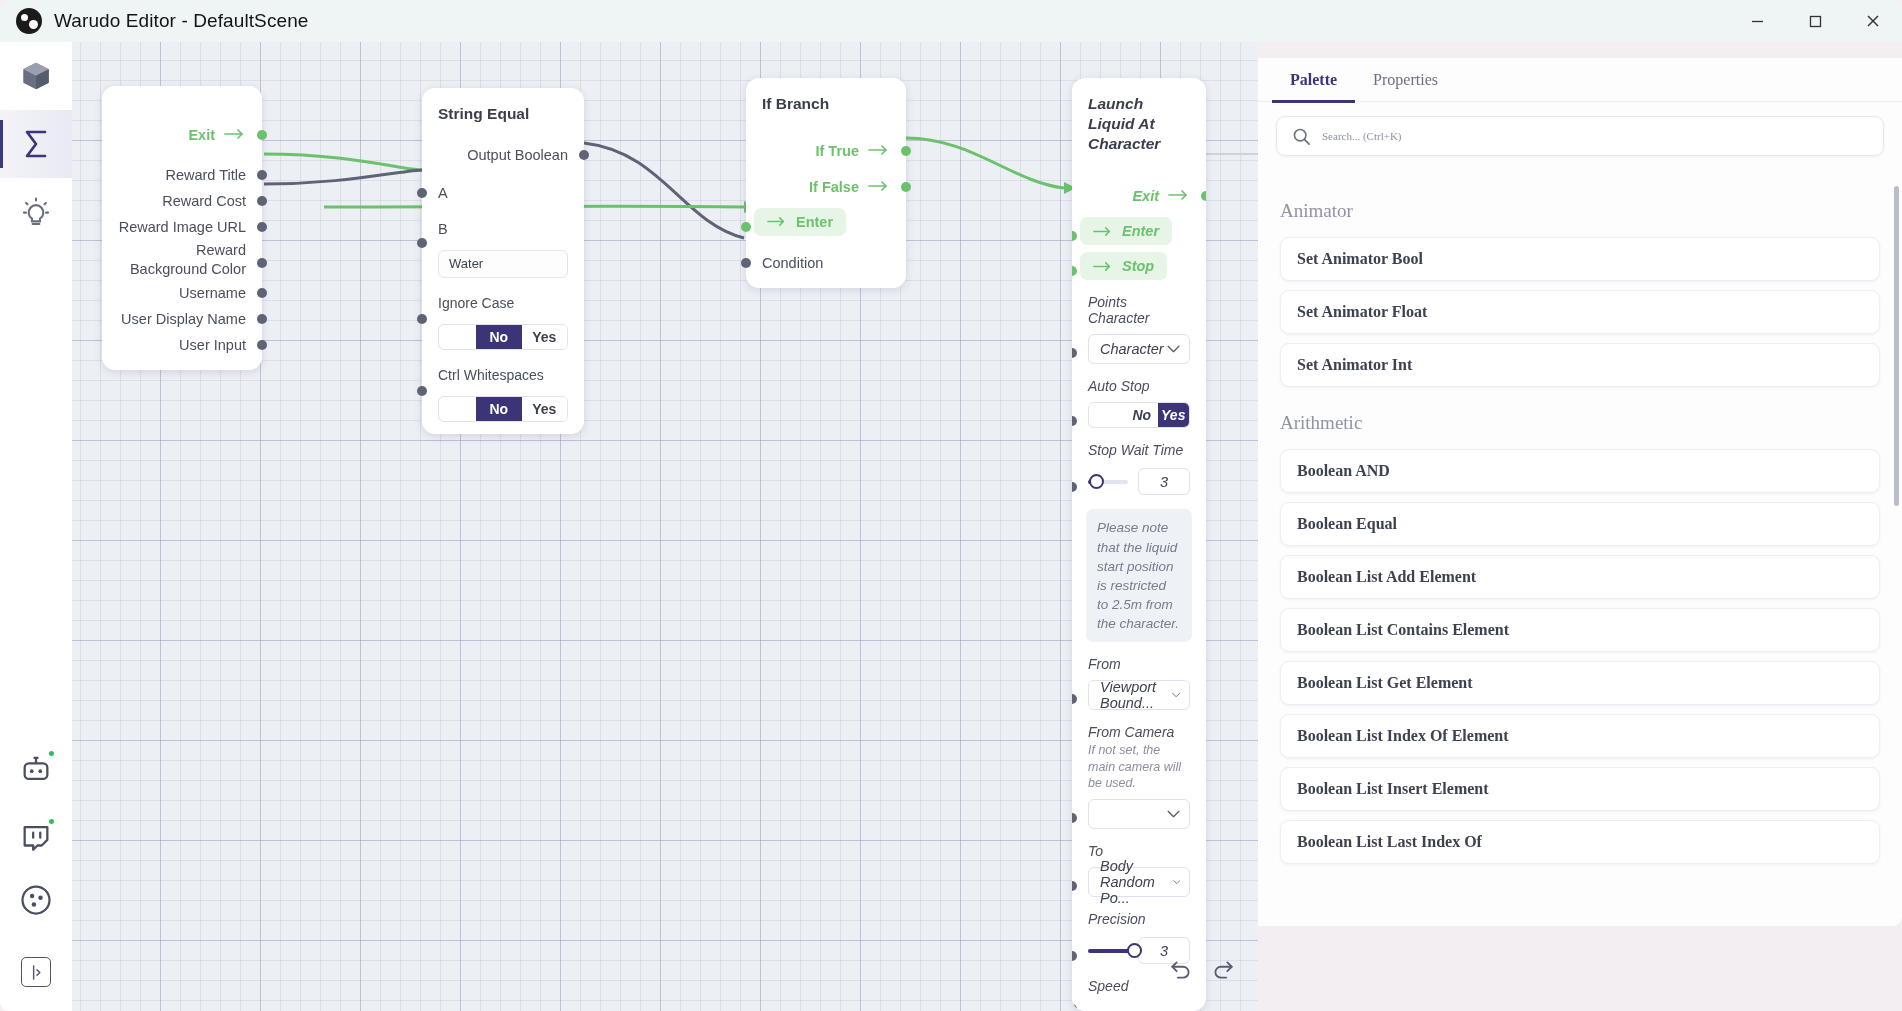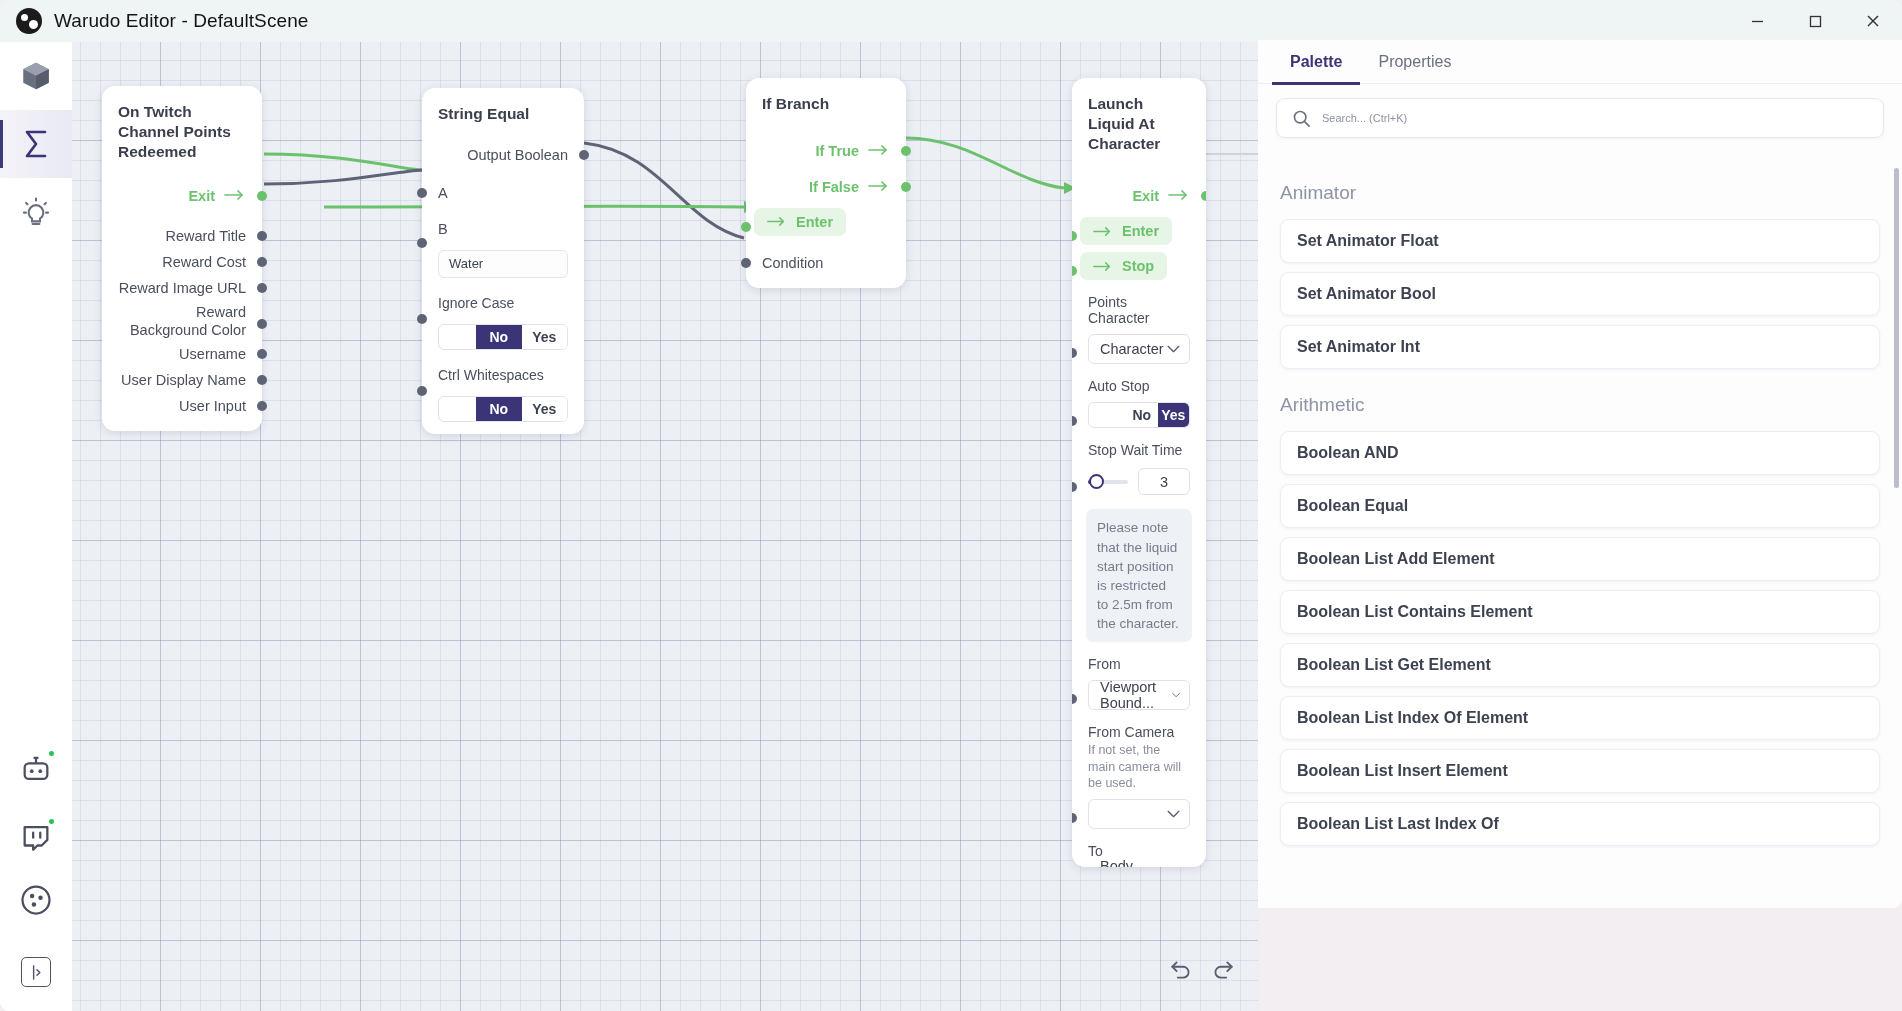--- a/index.html
+++ b/index.html
@@ -152,22 +152,22 @@
     display: flex; align-items: center; justify-content: center;
     font-size: 14.5px; color: #3d4250; background: #fff;
   }
 
   
   .hist { position: absolute; right: 20px; bottom: 26px; display: flex; gap: 12px; }
   .hist div { width: 30px; height: 30px; display: flex; align-items: center; justify-content: center; color: #5a5f70; }
 
   
   .panel {
-    position: absolute; left: 1258px; top: 40px; width: 644px; height: 868px;
-    background: #fdfdfe; border-bottom-right-radius: 9px;
+    position: absolute; left: 1258px; top: 58px; width: 644px; height: 868px;
+    background: #fdfdfe; border-bottom-right-radius: 9px; font-family: Liberation Serif, serif;
   }
   .tabs { display: flex; height: 44px; padding: 0 14px; border-bottom: 1px solid #eceef3; }
   .tab {
     display: flex; align-items: center; padding: 0 18px; font-size: 16px;
     color: #6b7080; height: 44px; position: relative;
   }
   .tab.active { color: #3b3577; font-weight: bold; }
   .tab.active::after {
     content: ""; position: absolute; left: 0; right: 0; bottom: -1px; height: 3px; background: #3b3577;
   }
@@ -286,21 +286,20 @@
       <path d="M252,165 C420,165 560,163 672,165" stroke="#6cc26c" stroke-width="3" fill="none"></path>
       <polygon points="672,159 684,165 672,171" fill="#6cc26c"></polygon>
 
       <path d="M834,96 C900,96 940,140 992,146" stroke="#6cc26c" stroke-width="3" fill="none"></path>
       <polygon points="992,140 1004,146 992,152" fill="#6cc26c"></polygon>
 
       <path d="M1132,112 L1186,112" stroke="#cfd3de" stroke-width="2" fill="none"></path>
     </svg>
 
     <div class="node" style="left:30px; top:44px; width:160px;">
-      <div class="node-title">On Twitch Channel Points Redeemed</div>
       <div style="height:22px"></div>
       <div class="row right">
         <span class="lbl green">Exit</span>
         <span class="arrow-g">
           <svg width="22" height="12" viewBox="0 0 22 12" fill="none" stroke="#6cc26c" stroke-width="1.7" stroke-linecap="round" stroke-linejoin="round">
               <line x1="1" y1="6" x2="18" y2="6"></line>
               <path d="M14 2l4 4-4 4"></path>
             </svg>
         </span>
         <span class="port right green"></span>
@@ -401,21 +400,21 @@
             </svg>
           <span>Enter</span>
         </div>
       </div>
       <div class="row" style="margin-top:14px">
         <span class="port left"></span>
         <span class="lbl">Condition</span>
       </div>
     </div>
 
-    <div class="node" style="left:1000px; top:36px; width:134px; padding-bottom:0; overflow:hidden; height:789px;">
+    <div class="node" style="left:1000px; top:36px; width:134px; padding-bottom:0; overflow:hidden; height:933px;font-style:italic;">
       <div class="node-title">Launch Liquid At Character</div>
       <div style="height:30px"></div>
       <div class="row right">
         <span class="lbl green">Exit</span>
         <span class="arrow-g">
           <svg width="22" height="12" viewBox="0 0 22 12" fill="none" stroke="#6cc26c" stroke-width="1.7" stroke-linecap="round" stroke-linejoin="round">
               <line x1="1" y1="6" x2="18" y2="6"></line>
               <path d="M14 2l4 4-4 4"></path>
             </svg>
         </span>
@@ -553,22 +552,22 @@
     <div class="search">
       <svg width="19" height="19" viewBox="0 0 20 20" fill="none" stroke="#6b7080" stroke-width="1.7" stroke-linecap="round">
         <circle cx="8.6" cy="8.6" r="6"></circle>
           <line x1="13" y1="13" x2="18" y2="18"></line>
       </svg>
       <span class="search-ph">Search... (Ctrl+K)</span>
     </div>
 
     <div class="plist">
       <div class="pgroup">Animator</div>
+      <div class="pitem">Set Animator Bool</div>
       <div class="pitem">Set Animator Float</div>
-      <div class="pitem">Set Animator Bool</div>
       <div class="pitem">Set Animator Int</div>
 
       <div class="pgroup">Arithmetic</div>
       <div class="pitem">Boolean AND</div>
       <div class="pitem">Boolean Equal</div>
       <div class="pitem">Boolean List Add Element</div>
       <div class="pitem">Boolean List Contains Element</div>
       <div class="pitem">Boolean List Get Element</div>
       <div class="pitem">Boolean List Index Of Element</div>
       <div class="pitem">Boolean List Insert Element</div>

